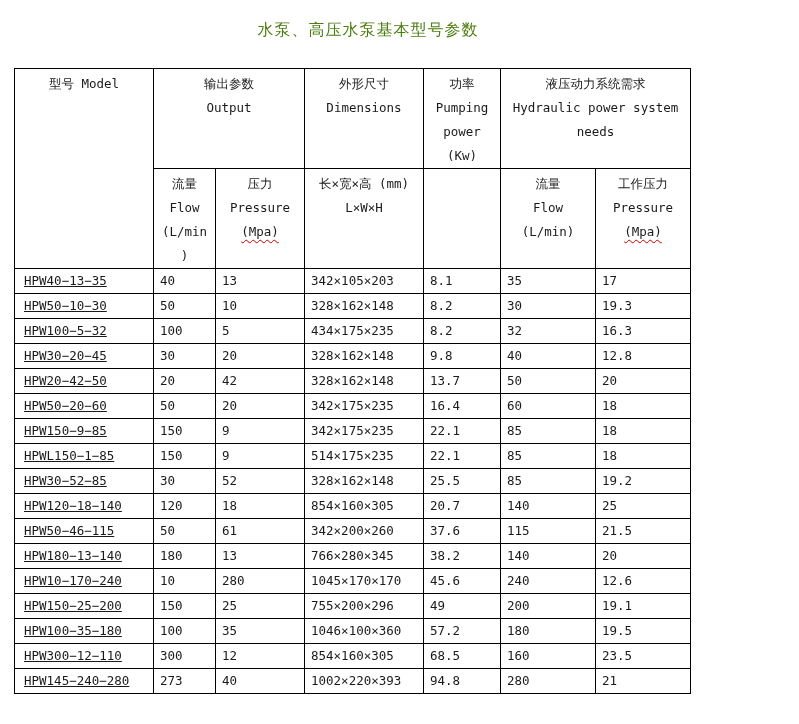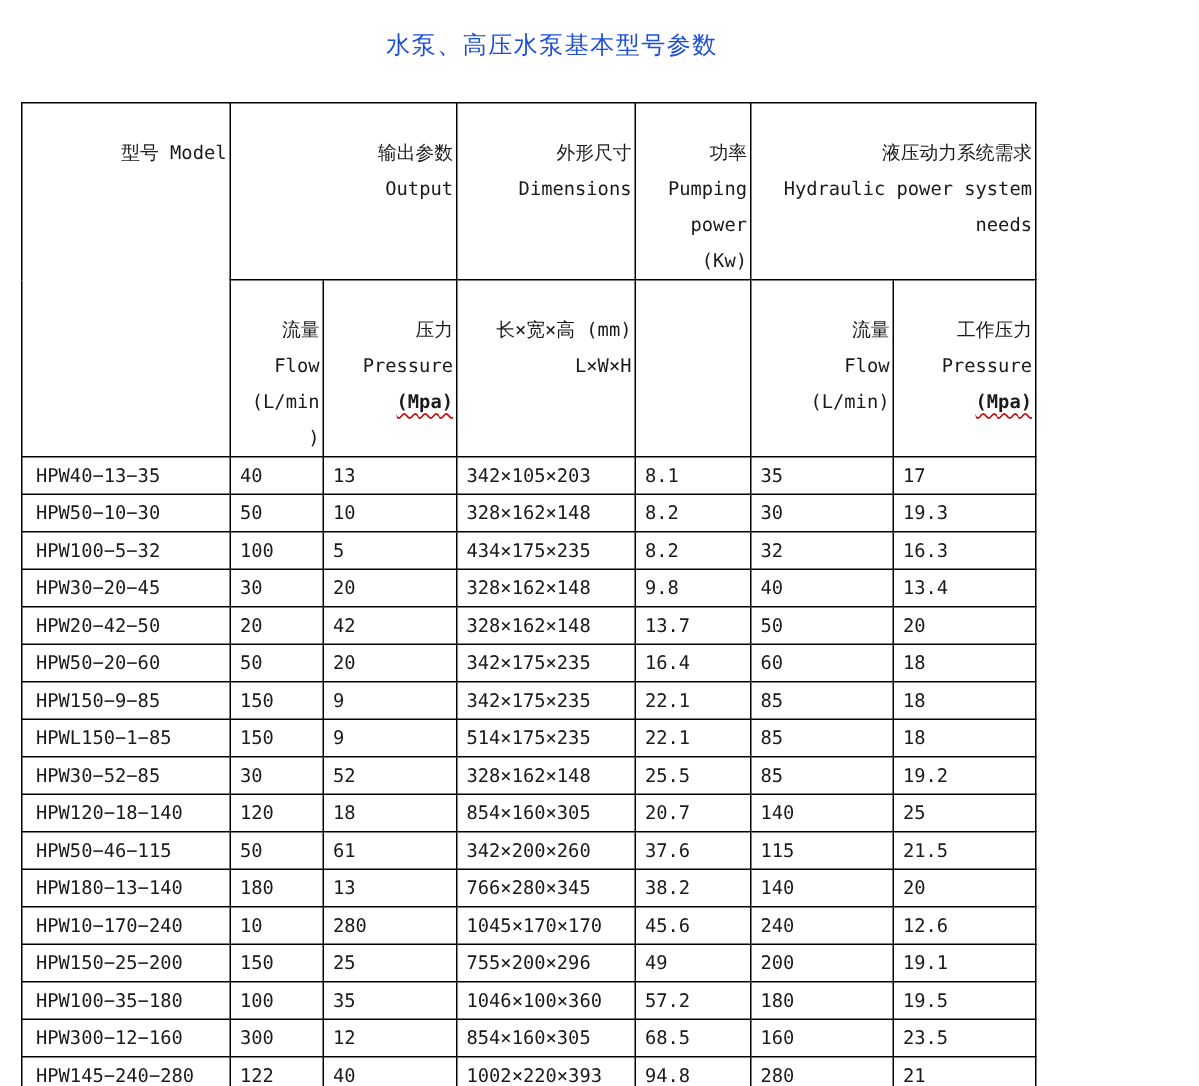--- a/index.html
+++ b/index.html
@@ -17,21 +17,21 @@
     overflow: hidden;
   }
   .doc-title {
     position: absolute;
     top: 20px;
     left: 0;
     width: 736px;
     text-align: center;
     font-size: 16px;
     letter-spacing: 1px;
-    color: #1d4ed8;
+    color: #4d7c0f;
     white-space: nowrap;
   }
   table.pump-table {
     position: absolute;
     left: 14px;
     top: 68px;
     border-collapse: collapse;
     table-layout: fixed;
     font-size: 12.5px;
   }
@@ -44,47 +44,47 @@
   .col-flow { width: 62px; }
   .col-pressure { width: 89px; }
   .col-dims { width: 119px; }
   .col-power { width: 77px; }
   .col-flow2 { width: 95px; }
   .col-pressure2 { width: 95px; }
 
   
   .hc {
     vertical-align: top;
-    text-align: right;
+    text-align: center;
     white-space: pre-line;
     line-height: 24px;
-    padding: 21px 2px 0 2px;
+    padding: 3px 2px 0 2px;
     font-weight: normal;
   }
   tr.hrow1 .hc { height: 91px; }
   tr.hrow2 .hc { height: 93px; }
-  .hc .unit { display: block; font-weight: bold; }
+  .hc .unit { display: block; }
   .spell {
     text-decoration-line: underline;
     text-decoration-style: wavy;
     text-decoration-color: #cc0000;
     text-decoration-thickness: 1px;
     text-underline-offset: 3px;
     text-decoration-skip-ink: none;
   }
 
   
   .dc {
     height: 24px;
     line-height: 24px;
     text-align: left;
     padding: 0 2px 0 6px;
     white-space: nowrap;
   }
-  .dc.model { padding-left: 9px; }
+  .dc.model { padding-left: 9px; text-decoration: underline; }
 </style>
 </head>
 <body>
 
 <div class="page">
 
   <div class="doc-title">水泵、高压水泵基本型号参数</div>
 
   <table class="pump-table">
     <colgroup>
@@ -156,21 +156,21 @@
     <td class="dc">32</td>
     <td class="dc">16.3</td>
   </tr>
         <tr>
     <td class="dc model">HPW30−20−45</td>
     <td class="dc">30</td>
     <td class="dc">20</td>
     <td class="dc">328×162×148</td>
     <td class="dc">9.8</td>
     <td class="dc">40</td>
-    <td class="dc">13.4</td>
+    <td class="dc">12.8</td>
   </tr>
         <tr>
     <td class="dc model">HPW20−42−50</td>
     <td class="dc">20</td>
     <td class="dc">42</td>
     <td class="dc">328×162×148</td>
     <td class="dc">13.7</td>
     <td class="dc">50</td>
     <td class="dc">20</td>
   </tr>
@@ -258,31 +258,31 @@
         <tr>
     <td class="dc model">HPW100−35−180</td>
     <td class="dc">100</td>
     <td class="dc">35</td>
     <td class="dc">1046×100×360</td>
     <td class="dc">57.2</td>
     <td class="dc">180</td>
     <td class="dc">19.5</td>
   </tr>
         <tr>
-    <td class="dc model">HPW300−12−160</td>
+    <td class="dc model">HPW300−12−110</td>
     <td class="dc">300</td>
     <td class="dc">12</td>
     <td class="dc">854×160×305</td>
     <td class="dc">68.5</td>
     <td class="dc">160</td>
     <td class="dc">23.5</td>
   </tr>
         <tr>
     <td class="dc model">HPW145−240−280</td>
-    <td class="dc">122</td>
+    <td class="dc">273</td>
     <td class="dc">40</td>
     <td class="dc">1002×220×393</td>
     <td class="dc">94.8</td>
     <td class="dc">280</td>
     <td class="dc">21</td>
   </tr>
       </tbody>
   </table>
 
 </div>

